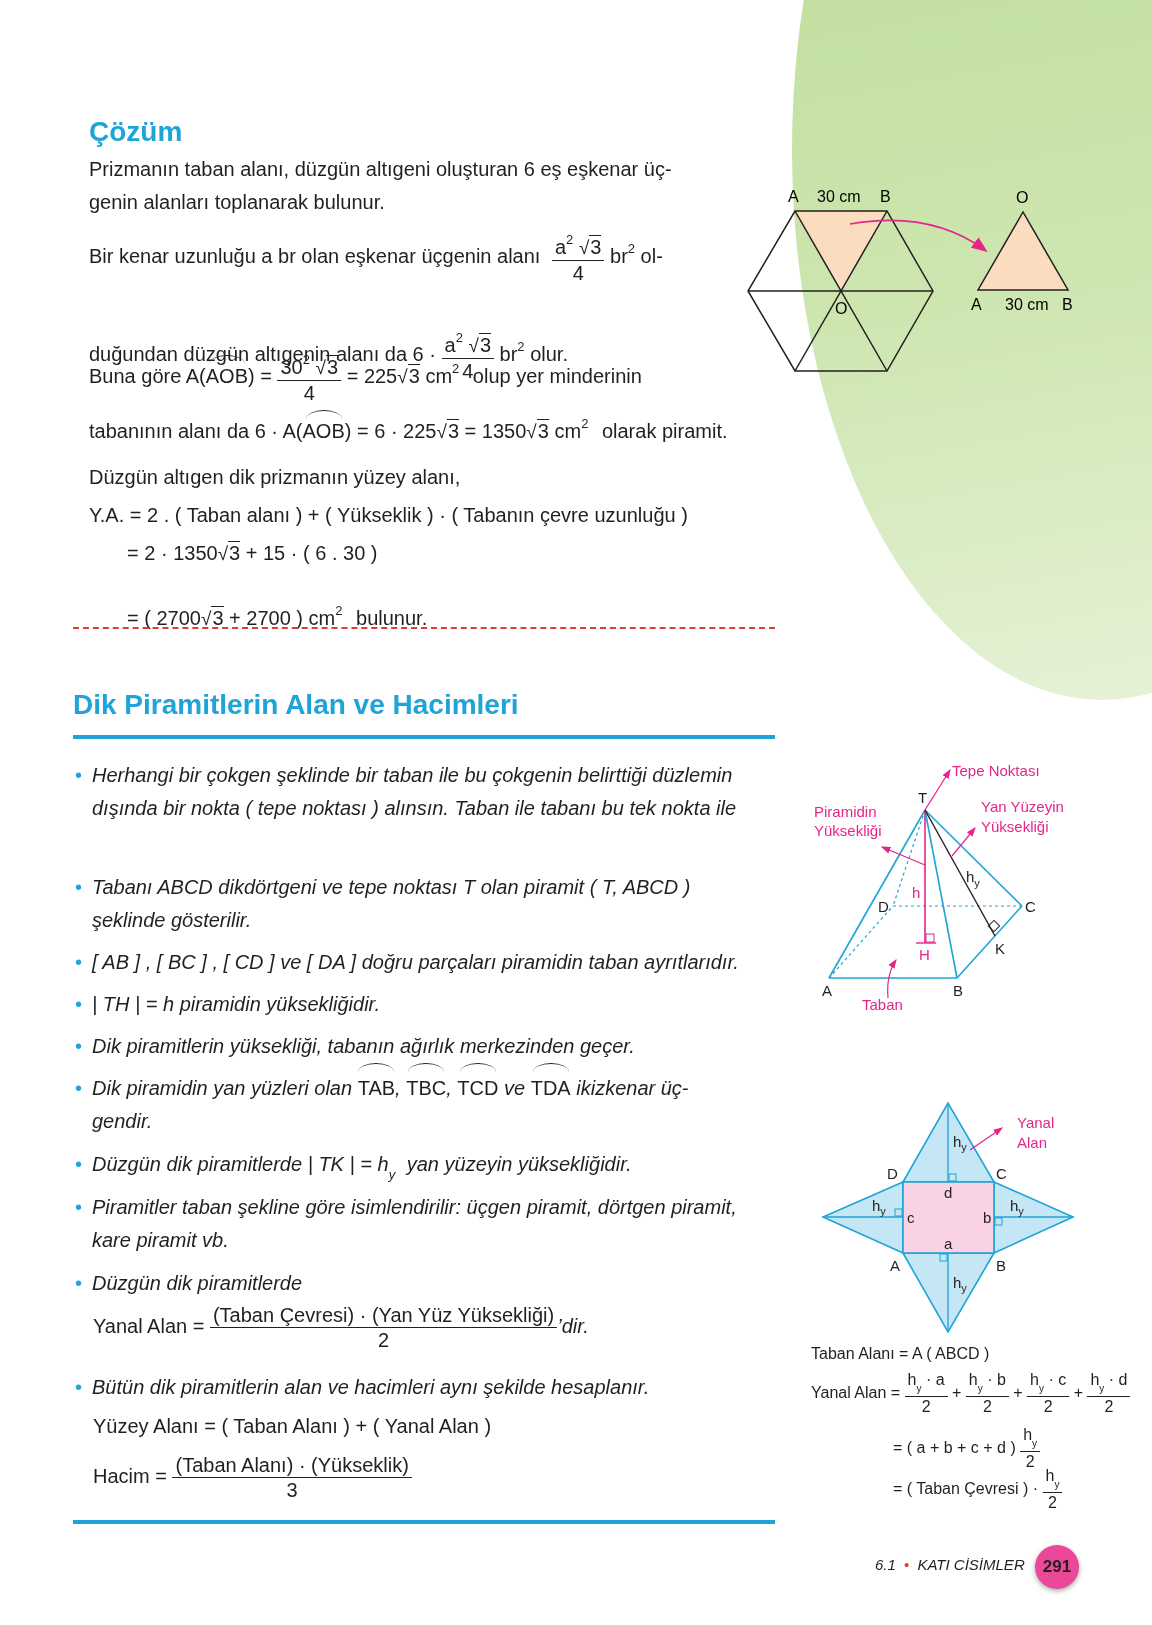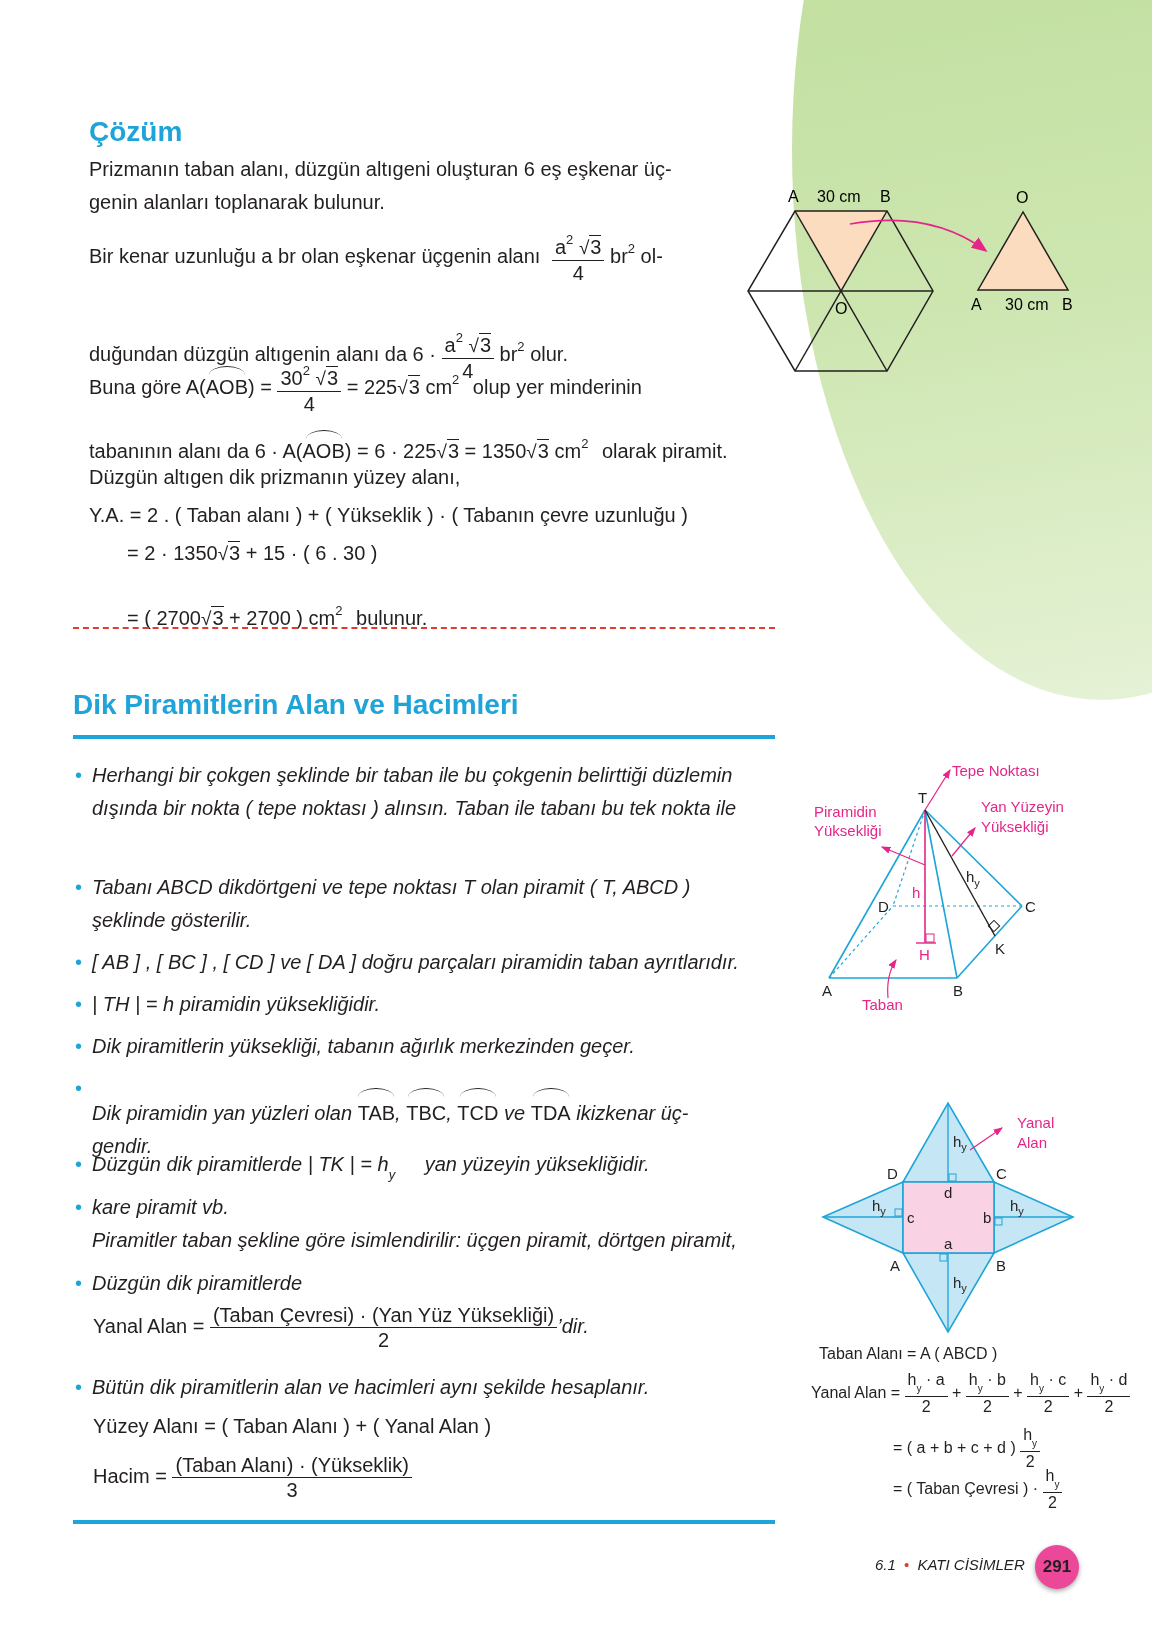--- a/index.html
+++ b/index.html
@@ -9,21 +9,21 @@
   .txt { font-size:20px; line-height:24px; white-space:nowrap; }
   .it { font-style:italic; }
   .blue-h { color:#1ea4d8; font-weight:bold; font-size:28px; }
   .frac { display:inline-block; vertical-align:middle; text-align:center; position:relative; }
   .frac .num { display:block; padding:0 3px; border-bottom:1.5px solid #231f20; line-height:24px; }
   .frac .den { display:block; line-height:24px; }
   sup.s { font-size:13px; vertical-align:super; position:relative; top:-2px; }
   .sq { display:inline-block; }
   .sq .rad { font-size:19px; }
   .sq .under { border-top:1.2px solid #231f20; padding-left:1px; }
-  .arc { position:relative; display:inline-block;margin-top:25px; }
+  .arc { position:relative; display:inline-block; }
   .arc::before { content:""; position:absolute; left:50%; top:-9px; width:36px; height:8px; margin-left:-18px;
                  border-top:1.5px solid #231f20; border-radius:50% 50% 0 0 / 100% 100% 0 0; }
   .bullet::before { content:"•"; color:#1ea4d8; position:absolute; left:-17px; top:0; font-style:normal; font-size:20px; }
   .bullet { position:absolute; }
   .sub { font-size:13px; vertical-align:sub; position:relative; top:3px; }
   .rule { position:absolute; height:4px; background:#1ea4d8; }
   .dash { position:absolute; border-top:2px dashed #e03c31; }
   .greenshape { position:absolute; right:-260px; top:-400px; width:620px; height:1100px; border-radius:50%;
                background:linear-gradient(170deg,#b6d98f 0%, #cde6b0 60%, #e8f3da 100%); }
   .pagecircle { position:absolute; width:44px; height:44px; border-radius:50%; background:#ec4899;
@@ -147,25 +147,25 @@
       <span class="arc" style="font-style:normal">TBC</span><span>,</span>
       <span class="arc" style="font-style:normal">TCD</span>
       <span>ve</span>
       <span class="arc" style="font-style:normal">TDA</span>
       <span>ikizkenar üç-</span>
     </div>
     <div>gendir.</div>
   </div>
   <div class="bullet" style="left:0; top:389px;">
     <span>Düzgün dik piramitlerde  | TK | = h</span><span class="sub">y</span>
-    <span style="margin-left:24px">yan yüzeyin yüksekliğidir.</span>
+    <span style="margin-left:6px">yan yüzeyin yüksekliğidir.</span>
   </div>
   <div class="bullet" style="left:0; top:432px;">
+    <div>Piramitler taban şekline göre isimlendirilir: üçgen piramit, dörtgen piramit,</div>
     <div>kare piramit vb.</div>
-    <div>Piramitler taban şekline göre isimlendirilir: üçgen piramit, dörtgen piramit,</div>
   </div>
   <div class="bullet" style="left:0; top:508px;">
     <div>Düzgün dik piramitlerde</div>
   </div>
   <div class="bullet" style="left:0; top:612px;">
     <div>Bütün dik piramitlerin alan ve hacimleri aynı şekilde hesaplanır.</div>
   </div>
 </div>
 
 <div class="abs txt" style="left:93px; top:1303px;">
@@ -275,21 +275,21 @@
     <text x="143" y="198"><tspan>h</tspan><tspan font-size="11" dy="4">y</tspan></text>
     <text x="62" y="121"><tspan>h</tspan><tspan font-size="11" dy="4">y</tspan></text>
     <text x="200" y="121"><tspan>h</tspan><tspan font-size="11" dy="4">y</tspan></text>
   </g>
   <g font-family="Liberation Sans, sans-serif" font-size="15" fill="#e5258a">
     <text x="207" y="38">Yanal</text>
     <text x="207" y="58">Alan</text>
   </g>
 </svg>
 
-<div class="abs small" style="left:811px; top:1344px;margin-left:8px;">Taban Alanı = A ( ABCD )</div>
+<div class="abs small" style="left:811px; top:1344px;">Taban Alanı = A ( ABCD )</div>
 <div class="abs small" style="left:811px; top:1370px; white-space:nowrap;">
   <span>Yanal Alan =</span>
   <span class="frac"><span class="num"><span>h</span><span class="sub" style="font-size:10px">y</span> · <span>a</span></span><span class="den">2</span></span> +
   <span class="frac"><span class="num"><span>h</span><span class="sub" style="font-size:10px">y</span> · <span>b</span></span><span class="den">2</span></span> +
   <span class="frac"><span class="num"><span>h</span><span class="sub" style="font-size:10px">y</span> · <span>c</span></span><span class="den">2</span></span> +
   <span class="frac"><span class="num"><span>h</span><span class="sub" style="font-size:10px">y</span> · <span>d</span></span><span class="den">2</span></span>
 </div>
 <div class="abs small" style="left:893px; top:1425px; white-space:nowrap;">
   <span>= ( a + b + c + d )</span>
   <span class="frac"><span class="num"><span>h</span><span class="sub" style="font-size:10px">y</span></span><span class="den">2</span></span>

